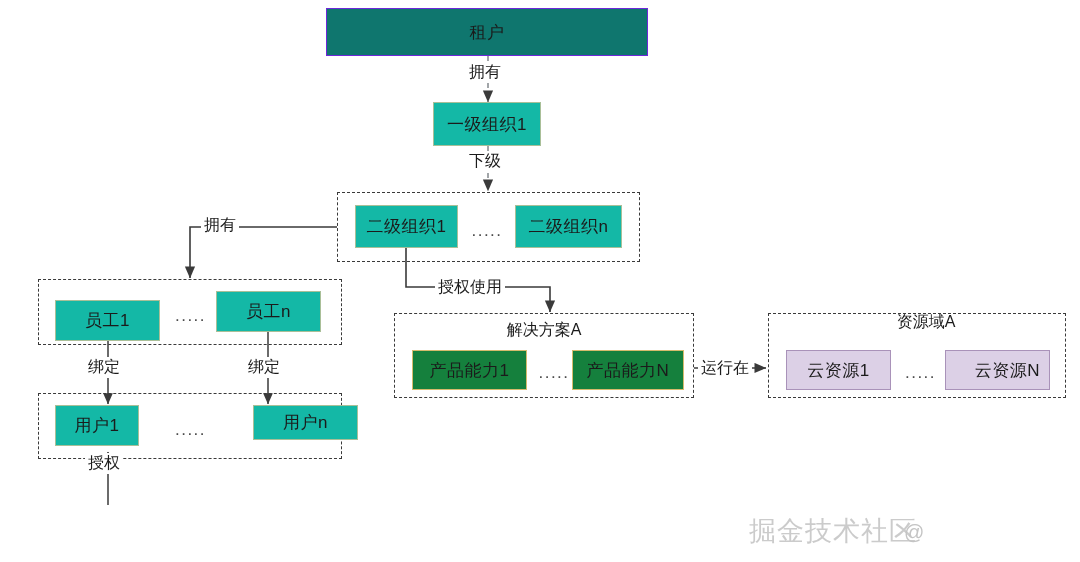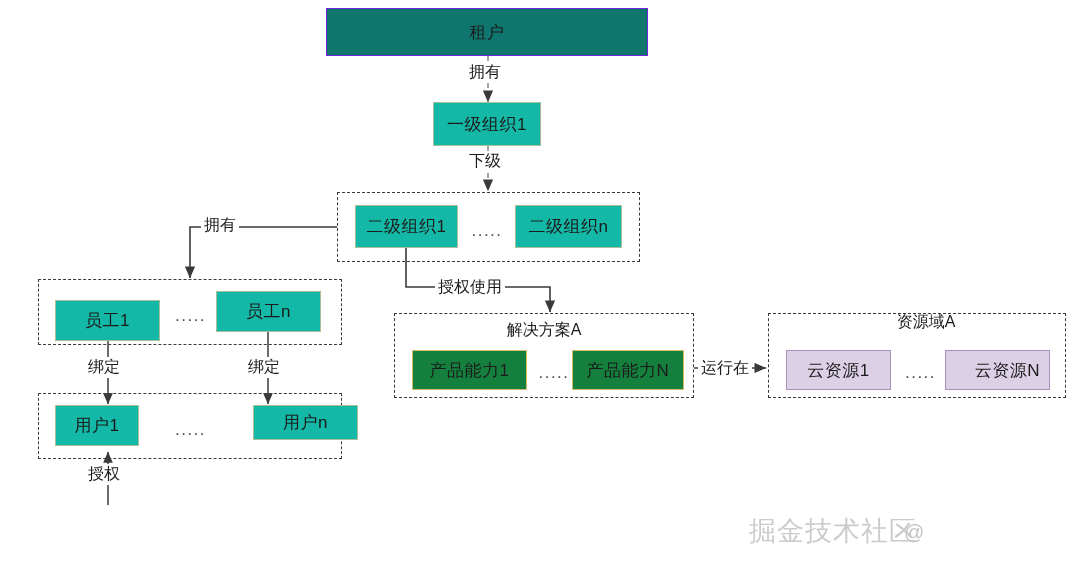--- a/index.html
+++ b/index.html
@@ -166,21 +166,21 @@
 
   <div class="group" style="left:38px; top:393px; width:304px; height:66px;"></div>
   <div class="node n-green" style="left:55px; top:405px; width:84px; height:41px;">
     <span>用户1</span>
   </div>
   <div class="dots" style="left:168px; top:421px; width:45px;">.....</div>
   <div class="node n-green" style="left:216px; top:405px; width:105px; height:35px;margin-left:37px;">
     <span>用户n</span>
   </div>
 
-  <div class="edge-label" style="left:85px; top:464px;">授权</div>
+  <div class="edge-label" style="left:85px; top:453px;">授权</div>
 
 
   <div class="edge-label" style="left:435px; top:277px;">授权使用</div>
 
   <div class="group" style="left:394px; top:313px; width:300px; height:85px;"></div>
   <div class="group-title" style="left:394px; top:320px; width:300px;">解决方案A</div>
   <div class="node n-yellow" style="left:412px; top:350px; width:115px; height:40px;">
     <span>产品能力1</span>
   </div>
   <div class="dots" style="left:533px; top:364px; width:42px;">.....</div>

